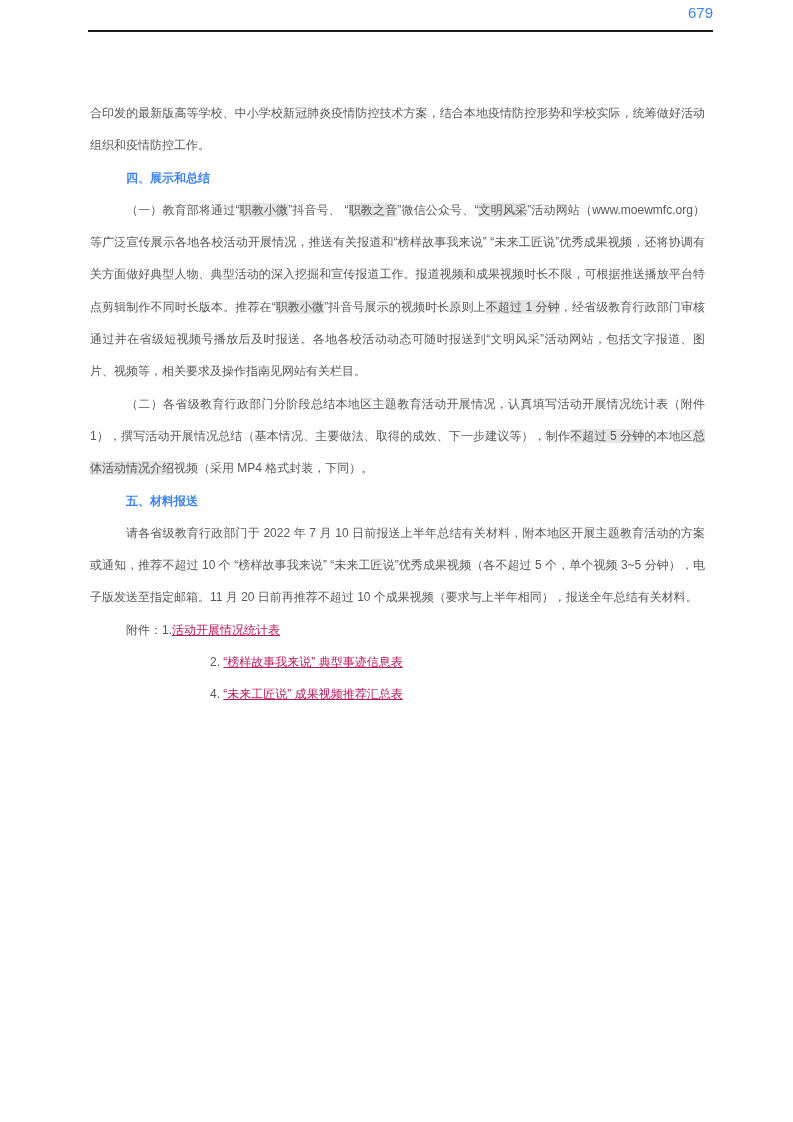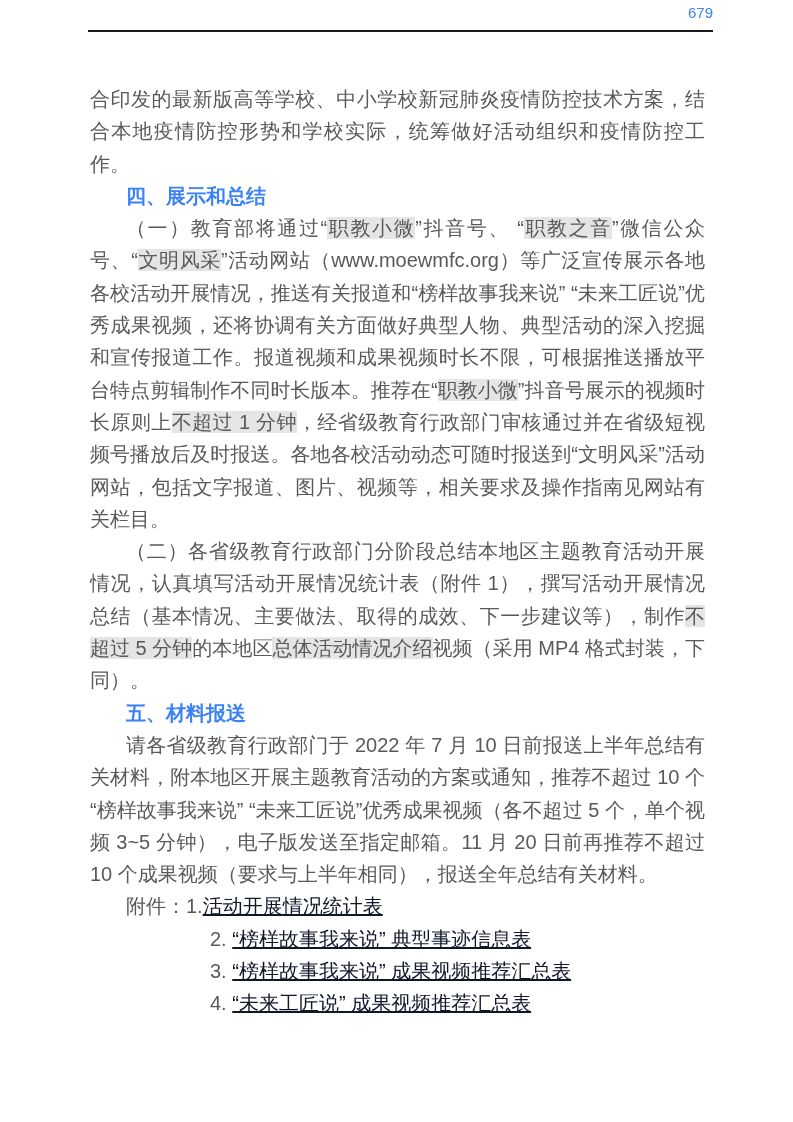--- a/index.html
+++ b/index.html
@@ -17,39 +17,39 @@
     color: #3b82f6;
   }
   .rule {
     position: absolute;
     top: 30px; left: 88px;
     width: 625px; height: 0;
     border-top: 2px solid #1a1a1a;
   }
   .content {
     position: absolute;
-    top: 83px; left: 90px;
+    top: 97px; left: 90px;
     width: 615px;
-    font-size: 20px;
+    font-size: 12px;
     line-height: 32.3px;
     color: #595959;
     text-align: justify;
     word-break: break-all;
   }
   .para { margin: 0; padding: 0; }
   .ind { text-indent: 36px; }
   .head {
     font-weight: bold;
     color: #3b82f6;
     text-indent: 36px;
     text-align: left;
   }
   .hl { background: #e5e5e5; }
   .link {
-    color: #0f172a;
+    color: #be185d;
     text-decoration: underline;
     cursor: pointer;
   }
   .att-first { text-indent: 36px; text-align: left; }
   .att-rest  { padding-left: 120px; text-indent: 0; text-align: left; }
 </style>
 </head>
 <body>
 
 <div class="pagenum">679</div>
@@ -67,17 +67,16 @@
 
   <p class="para head">五、材料报送</p>
 
   <p class="para ind">请各省级教育行政部门于 2022 年 7 月 10 日前报送上半年总结有关材料，附本地区开展主题教育活动的方案或通知，推荐不超过 10 个 “榜样故事我来说” “未来工匠说”优秀成果视频（各不超过 5 个，单个视频 3~5 分钟），电子版发送至指定邮箱。11 月 20 日前再推荐不超过 10 个成果视频（要求与上半年相同），报送全年总结有关材料。</p>
 
 
 
   <div>
     <p class="para att-first"><span>附件：</span><span>1.</span><a class="link">活动开展情况统计表</a></p>
     <p class="para att-rest"><span>2.</span> <a class="link">“榜样故事我来说” 典型事迹信息表</a></p>
-    <p class="para att-rest"><span>3.</span> <a class="link">“榜样故事我来说” 成果视频推荐汇总表</a></p>
     <p class="para att-rest"><span>4.</span> <a class="link">“未来工匠说” 成果视频推荐汇总表</a></p>
   </div>
 
 </div>
 
 </body></html>

